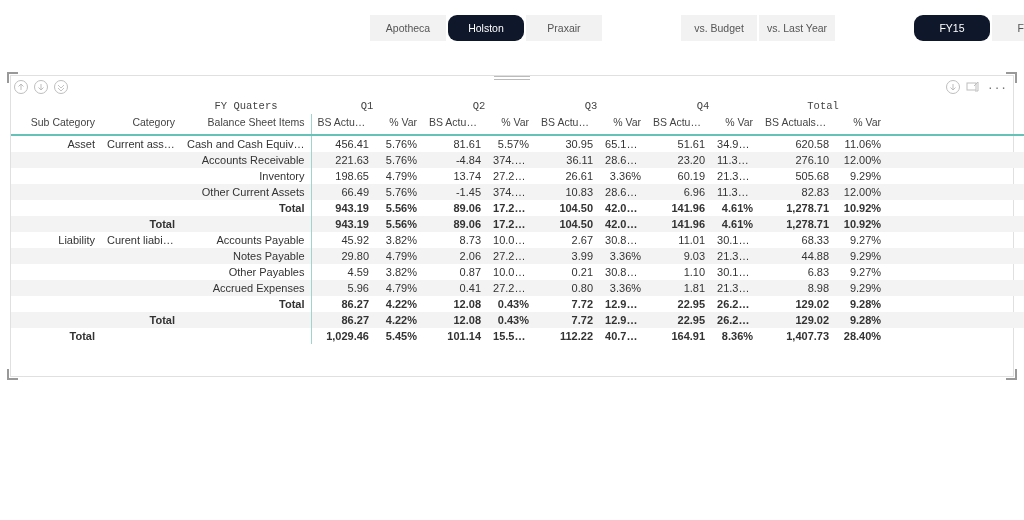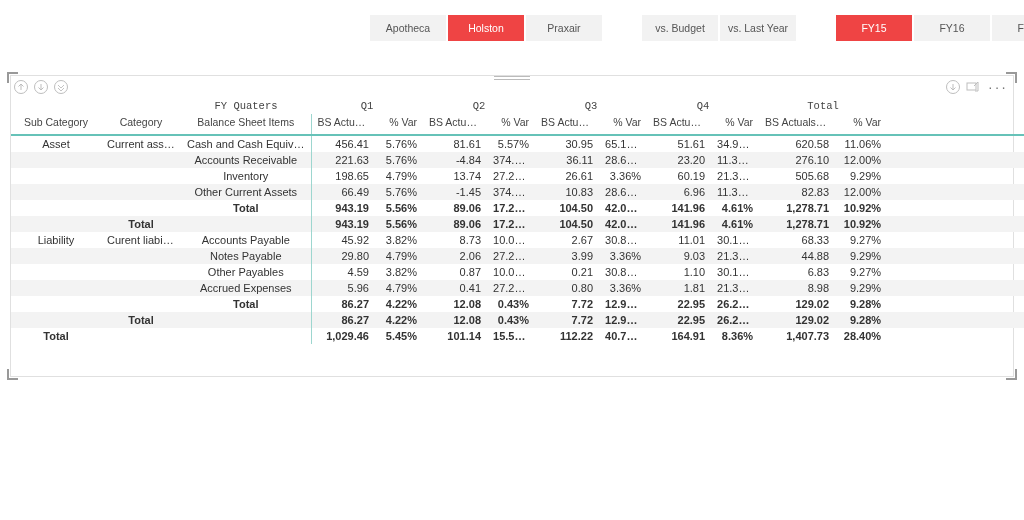--- a/index.html
+++ b/index.html
@@ -1,20 +1,20 @@
 <!DOCTYPE html>
 <html><head>
 <meta charset="utf-8">
 <style>
   html,body{margin:0;padding:0;font-family:"Segoe UI",Arial,sans-serif;font-size:11px;color:#333;background:#fff;}
   body{width:1024px;height:520px;overflow:hidden;position:relative;}
-  .slicers{display:flex;gap:40px;padding:15px 0 20px 370px;}
+  .slicers{display:flex;gap:79px;padding:15px 0 20px 370px;}
   .slicer-group{display:flex;gap:2px;}
   .slicer-btn{min-width:64px;height:26px;line-height:26px;text-align:center;font-size:10.5px;color:#555;background:#f2f2f2;cursor:pointer;padding:0 6px;}
-  .slicer-btn.sel{background:#ef4444;color:#fff;}
+  .slicer-btn.sel{background:#0f172a;color:#fff;border-radius:9px;}
   .visual-wrap{position:relative;margin:14px 10px 0 10px;border:1px solid #e0e0e0;height:300px;}
   .corner{position:absolute;width:9px;height:9px;border:2px solid #999;}
   .corner.tl{top:-4px;left:-4px;border-right:none;border-bottom:none;}
   .corner.tr{top:-4px;right:-4px;border-left:none;border-bottom:none;}
   .corner.bl{bottom:-4px;left:-4px;border-right:none;border-top:none;}
   .corner.br{bottom:-4px;right:-4px;border-left:none;border-top:none;}
   .grip{position:absolute;top:-1px;left:50%;transform:translateX(-50%);width:36px;height:6px;display:flex;flex-direction:column;justify-content:center;gap:2px;}
   .grip div{height:1px;background:#bbb;}
   .visual-header{display:flex;justify-content:space-between;align-items:center;height:22px;padding:0 2px;}
   .vh-icons{display:flex;gap:4px;align-items:center;}
@@ -24,21 +24,21 @@
   .matrix th,.matrix td{padding:2px 6px;font-weight:400;vertical-align:bottom;white-space:nowrap;overflow:hidden;text-overflow:ellipsis;}
   .matrix .num{text-align:right;}
   .matrix thead th{font-size:10.5px;color:#444;}
   .matrix thead tr.q-row th{text-align:center;font-family:Liberation Mono, monospace;}
   .matrix thead tr.col-row th{padding-bottom:6px;}
   .hdr-divider td,.hdr-divider th{border-bottom:2px solid #66c2b8;}
   .alt{background:#f3f3f3;}
   .bold td,.bold th{font-weight:700;}
   .tot-col{font-weight:700;}
   .row-sep{border-left:1px solid #9dd6cf;}
-  .row-label{text-align:center;}
+  .row-label{text-align:right;}
   .col-sub{width:90px;}
   .col-cat{width:80px;}
   .col-item{width:130px;}
   .col-q{width:64px;}
   .col-v{width:48px;}
   .col-tq{width:76px;}
   .col-tv{width:52px;}
   .spacer{width:140px;}
 </style>
 </head>

